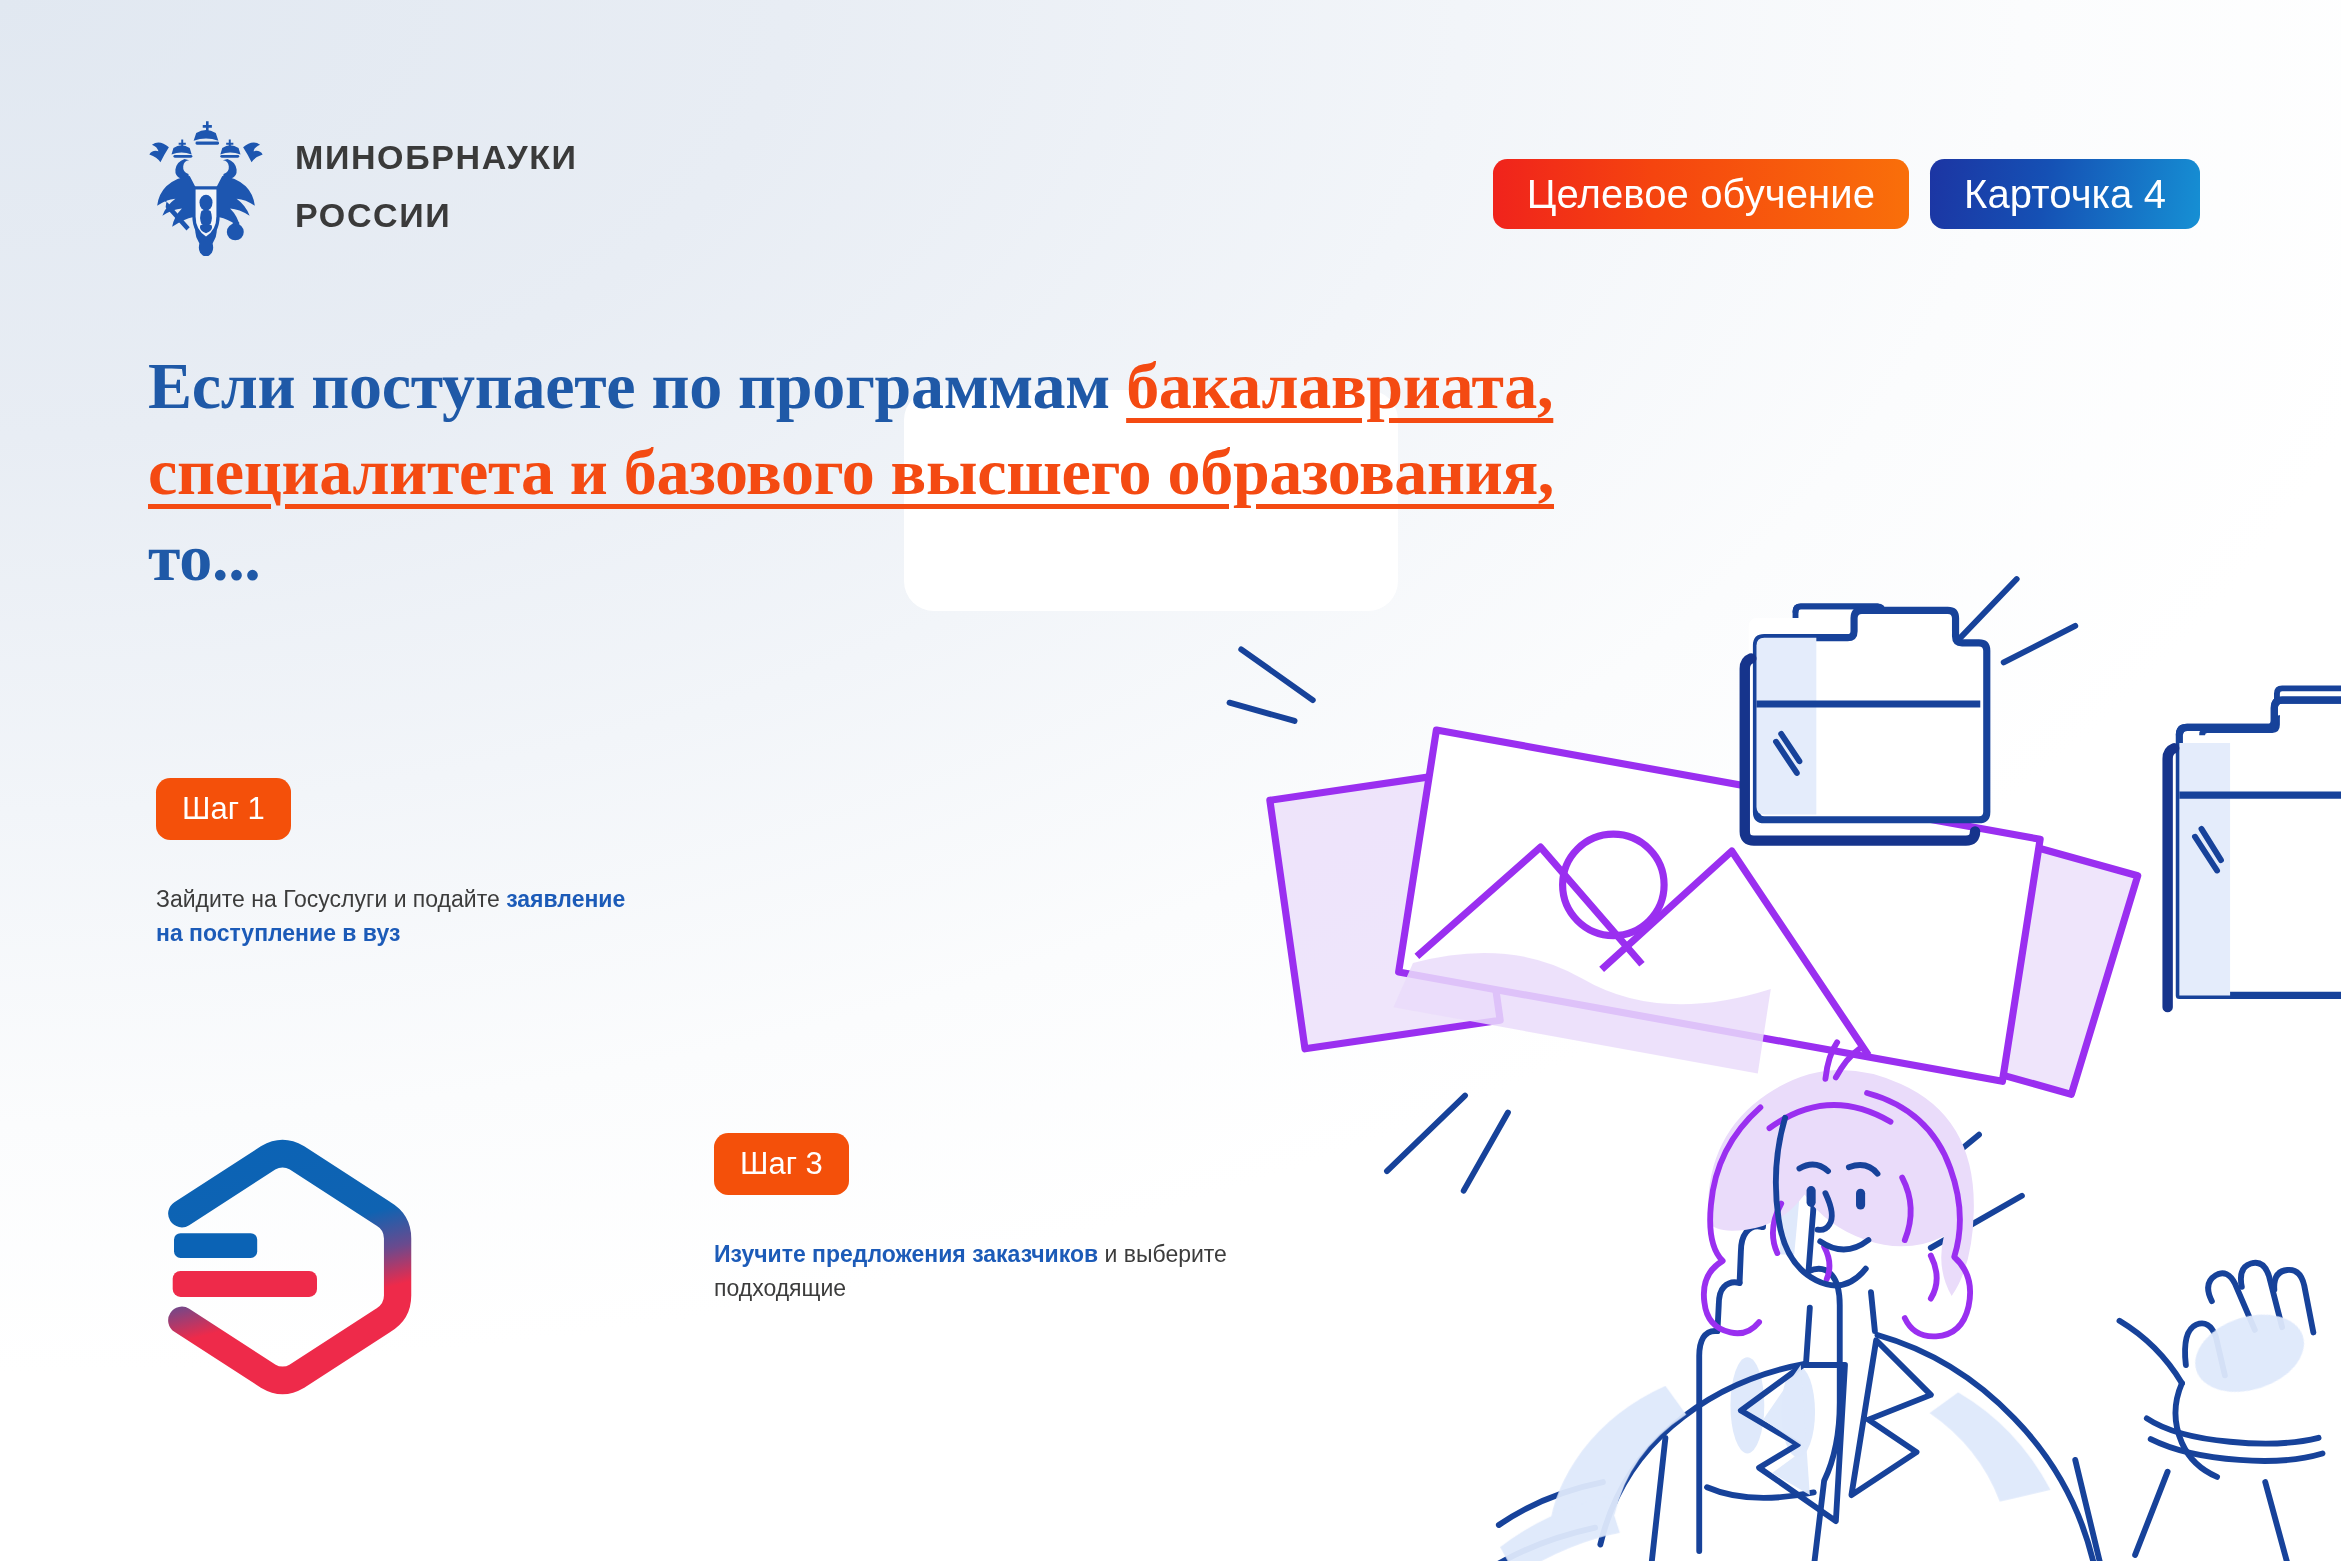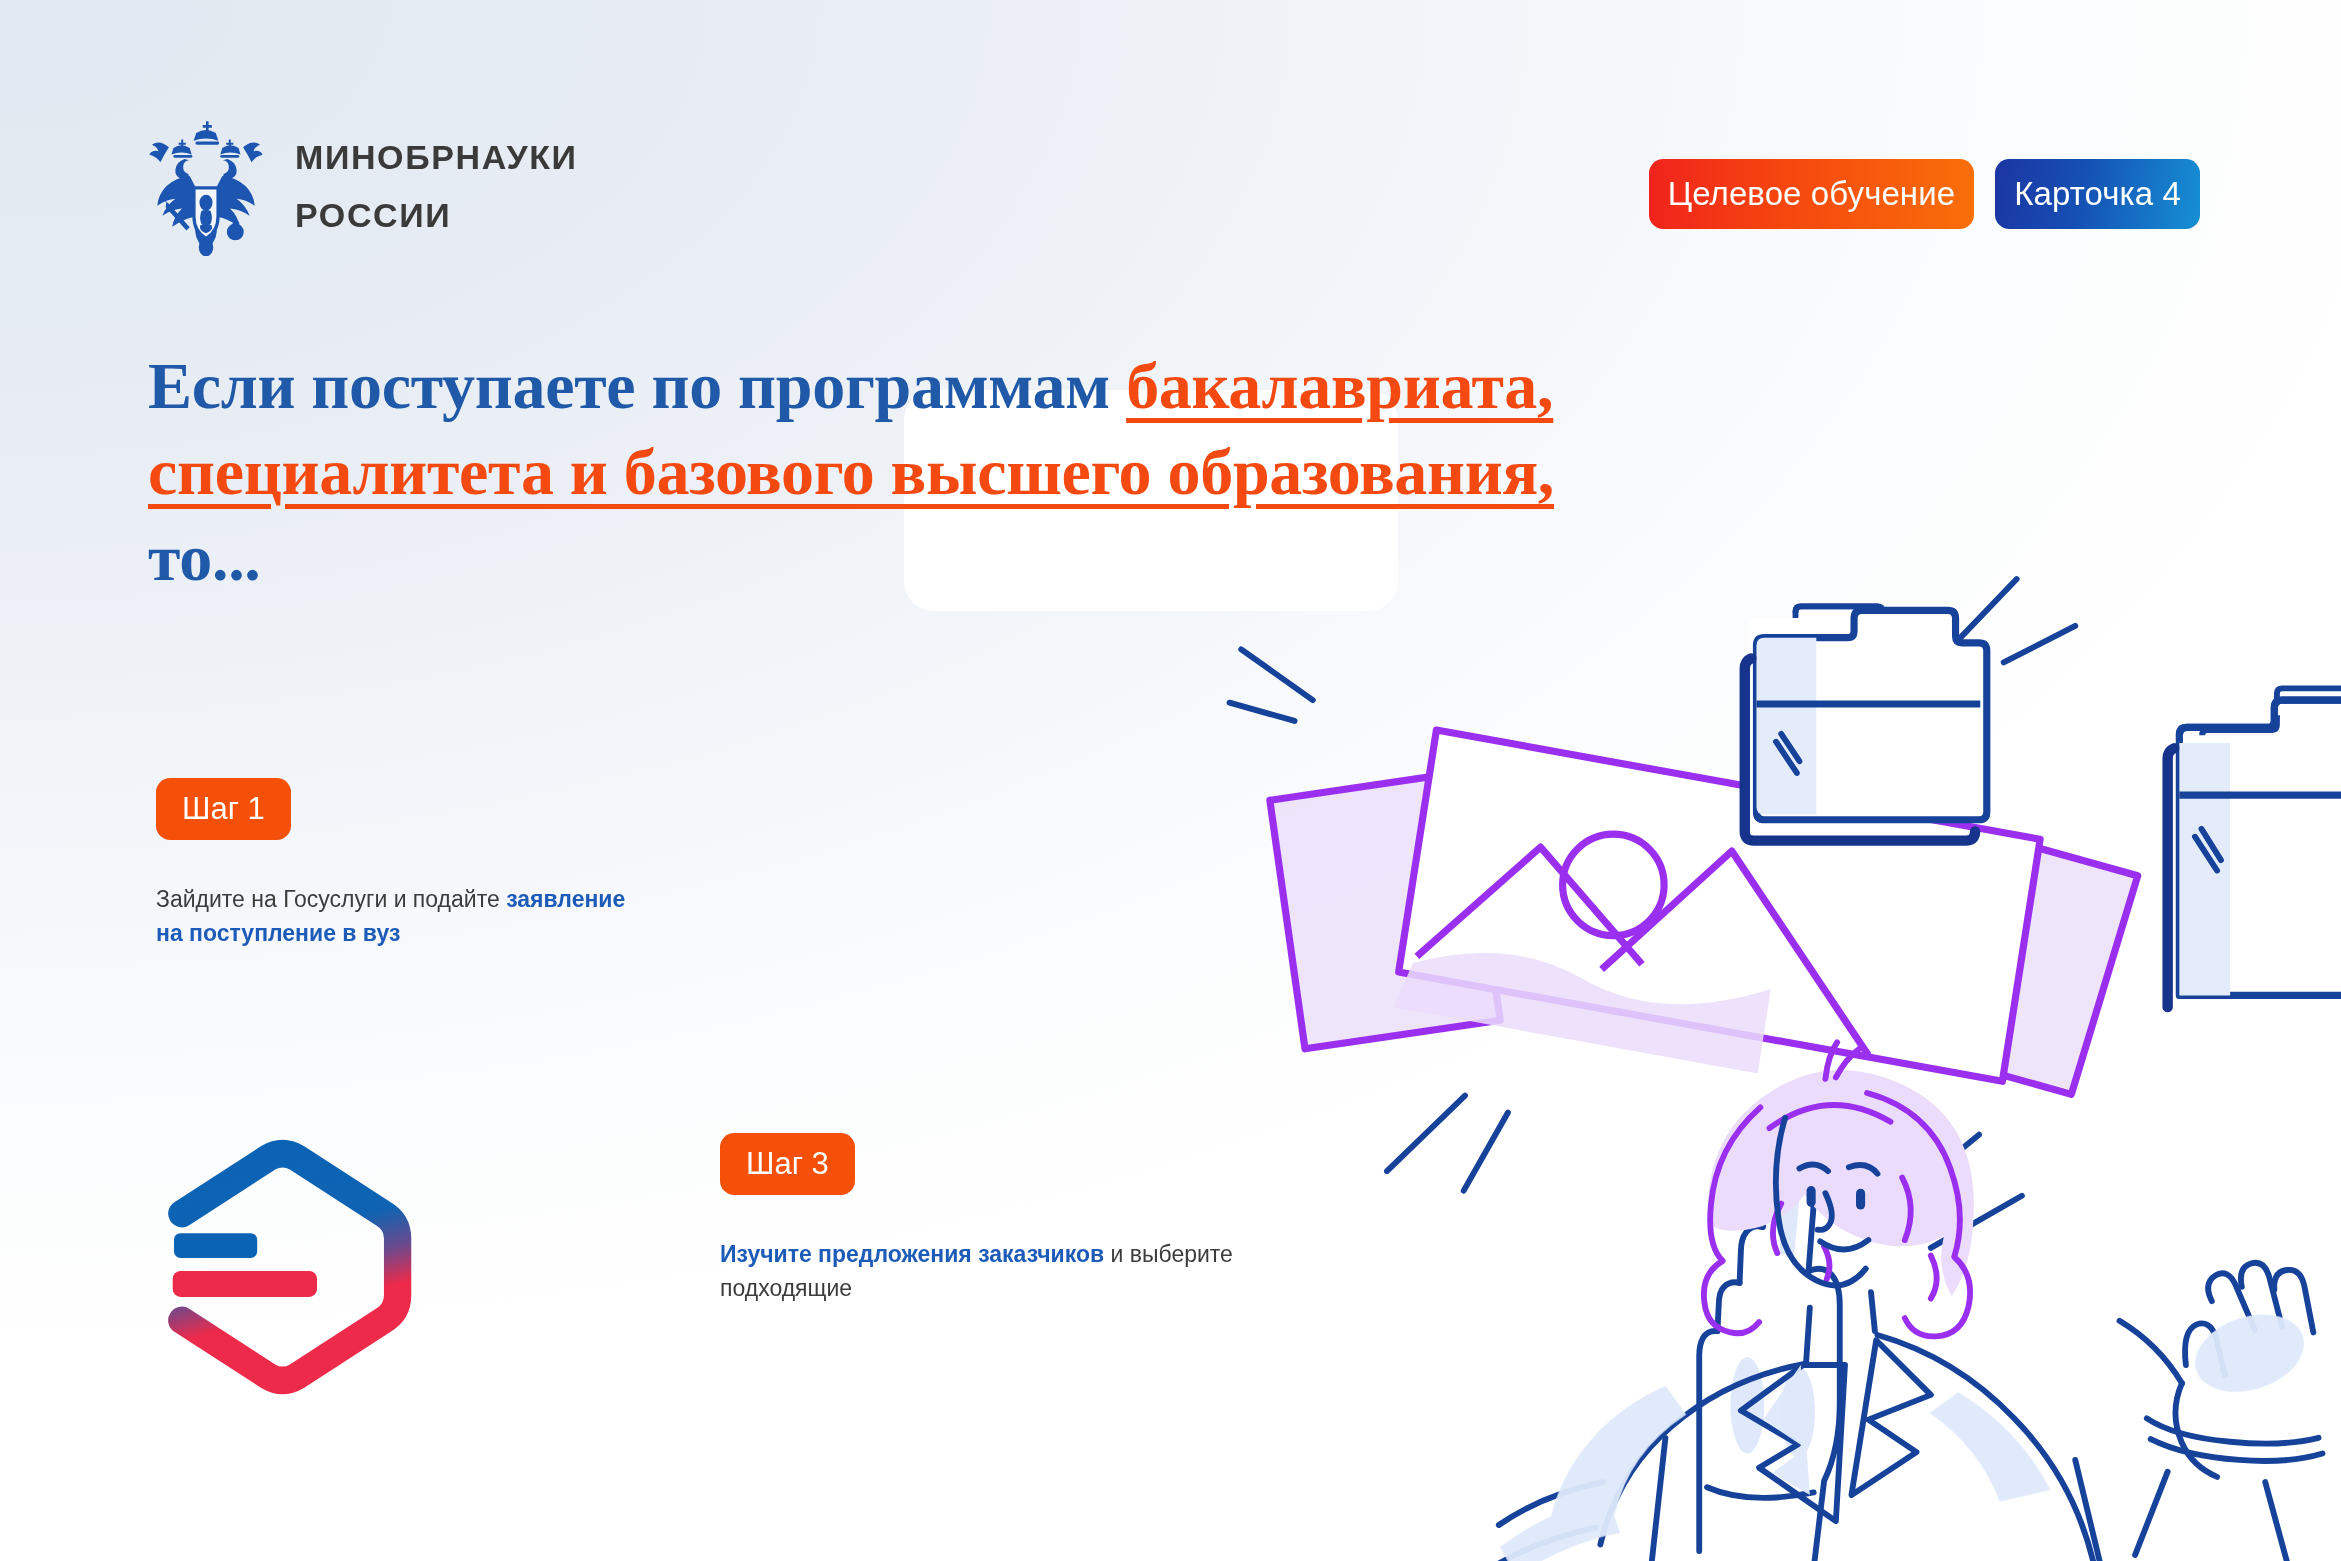--- a/index.html
+++ b/index.html
@@ -30,21 +30,21 @@
   #ministry-text { display:flex; flex-direction:column; gap:20px; }
   .ministry-line {
     font-size:34px; font-weight:700; letter-spacing:1.6px;
     color:#3a3a3a; line-height:1.12; white-space:nowrap;
     font-family:"Liberation Sans", sans-serif;
   }
 
   #badges { position:absolute; right:142px; top:159px; display:flex; gap:21px; align-items:center; }
   .badge {
     height:70px; border-radius:14.3px; display:flex; align-items:center; justify-content:center;
-    padding:0 19px; color:#ffffff; font-size:33px; font-weight:400; white-space:nowrap;
+    padding:0 34px; color:#ffffff; font-size:40px; font-weight:400; white-space:nowrap;
     letter-spacing:0.1px;
   }
   #badge-topic { background:linear-gradient(90deg,#f0231c 0%, #f5440f 38%, #f96f0a 100%); }
   #badge-card  { background:linear-gradient(100deg,#1c35a3 0%, #1550b4 42%, #1690d4 100%); }
 
   
   #headline-panel {
     position:absolute; left:904px; top:390px; width:494px; height:221px;
     background:#ffffff; border-radius:30px;
   }
@@ -67,21 +67,21 @@
     font-family:"Liberation Sans", sans-serif; white-space:nowrap;
   }
   .step-text {
     font-size:23px; line-height:1.46; color:#3c3c3c; font-weight:400;
     font-family:Liberation Sans, sans-serif;
   }
   .st-bold { color:#1c5bb8; font-weight:700; }
 
   #col1 { position:absolute; left:156px; top:778px; width:494px; }
   #col2 { position:absolute; left:714px; top:778px; width:572px; }
-  #col2b { position:absolute; left:714px; top:1133px; width:572px;margin-left:6px; }
+  #col2b { position:absolute; left:714px; top:1133px; width:572px; }
   .step-body { margin-top:43px; }
 
   
   #gosuslugi { position:absolute; left:148px; top:1137px; width:273px; height:260px; }
 
   
   #illustration { position:absolute; left:1210px; top:540px; width:1145px; height:1028px; }
   #illu-svg { width:1145px; height:1028px; display:block; overflow:visible; }
 </style>
 </head>

